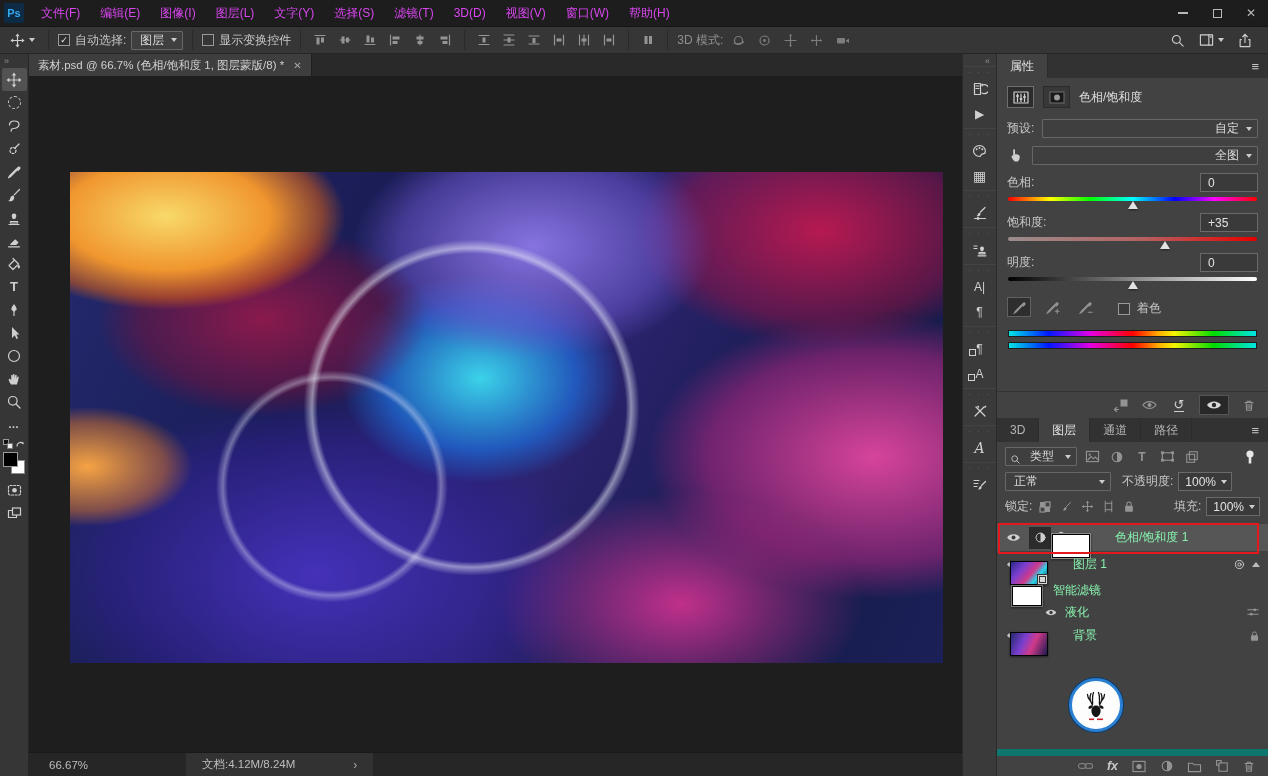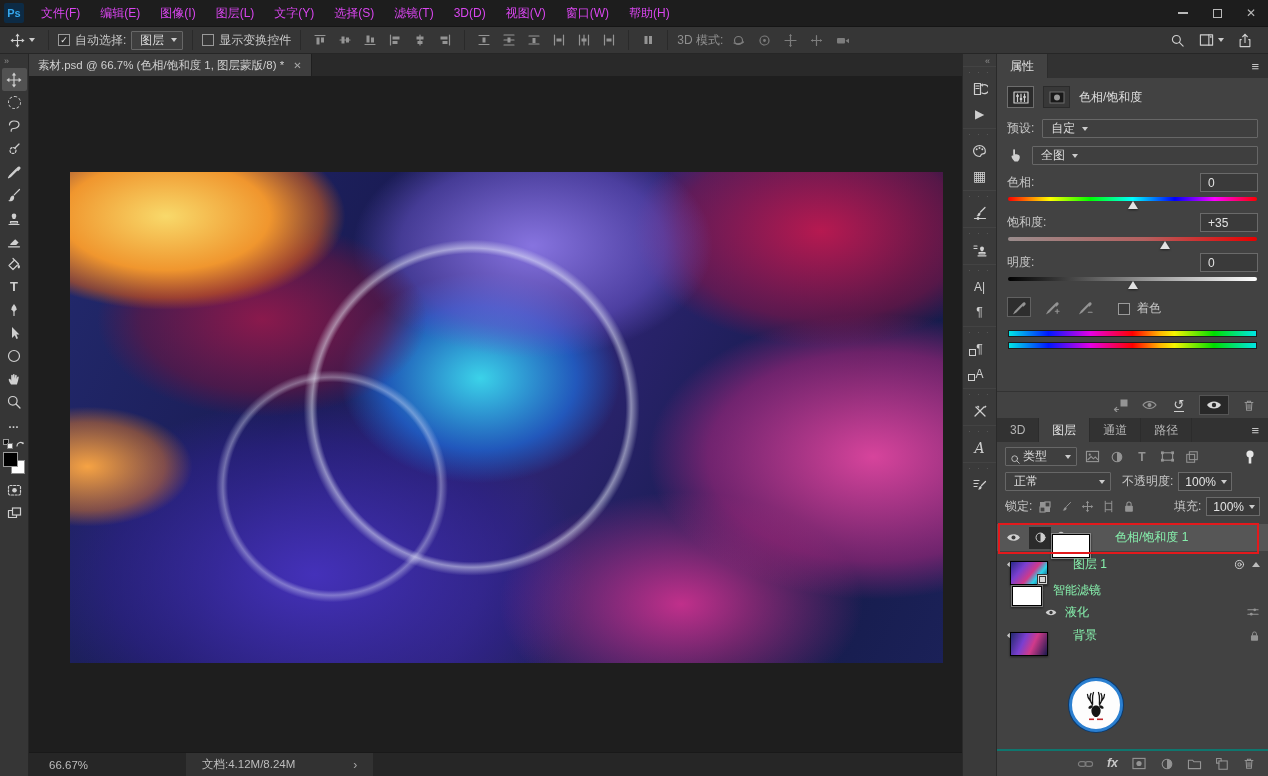--- a/index.html
+++ b/index.html
@@ -96,21 +96,21 @@
 .ptab.active{background:#424242;color:#e0e0e0}
 .pmenu{margin-left:auto;padding:0 9px;color:#c5c5c5;display:flex;align-items:center;font-size:13px}
 
 .props{height:364px;display:flex;flex-direction:column;flex:0 0 auto}
 .adj-header{display:flex;align-items:center;gap:9px;padding:8px 10px 7px}
 .hbtn{width:27px;height:22px;background:#383838;border:1px solid #2b2b2b;display:flex;align-items:center;justify-content:center}
 .hbtn.pressed{background:#2c2c2c;border-color:#6e6e6e}
 .adj-title{color:#dedede}
 .prow{display:flex;align-items:center;padding:4px 10px;gap:8px}
 .plabel{color:#c6c6c6}
-.ddl-wide{flex:1;justify-content:flex-start}
+.ddl-wide{flex:1;justify-content:flex-end}
 .valbox{width:58px;height:19px;background:#3a3a3a;border:1px solid #6a6a6a;display:flex;align-items:center;
   padding:0 7px;margin-left:auto;color:#e2e2e2}
 .slider{position:relative;height:15px;margin:0 11px 1px}
 .track{position:absolute;left:0;right:0;top:4px;height:4px;border-radius:2px}
 .thumb{position:absolute;top:8px;width:0;height:0;border-left:5.5px solid transparent;border-right:5.5px solid transparent;
   border-bottom:8px solid #e2e2e2;transform:translateX(-50%);filter:drop-shadow(0 1px 1px rgba(0,0,0,.5))}
 .tr-hue{background:linear-gradient(90deg,#f00,#ff0 17%,#0f0 33%,#0ff 50%,#00f 67%,#f0f 83%,#f00)}
 .tr-sat{background:linear-gradient(90deg,#9a8d8d,#b5605f 55%,#e80000)}
 .tr-light{background:linear-gradient(90deg,#000,#888 50%,#fff)}
 .droppers{display:flex;align-items:flex-end;gap:9px;padding:8px 10px 4px}
@@ -146,21 +146,21 @@
   display:flex;align-items:center;justify-content:center}
 .so-badge::before{content:"";width:5px;height:5px;border:1px solid #333}
 .adjtile{width:22px;height:22px;background:#2b2b2b;display:flex;align-items:center;justify-content:center}
 .lname{color:#86efac;white-space:nowrap}
 .lright{margin-left:auto;display:flex;align-items:center;gap:6px}
 .chev-up{width:0;height:0;border-left:4px solid transparent;border-right:4px solid transparent;border-bottom:5px solid #bdbdbd}
 .white-thumb{width:30px;height:20px;background:#fff;border:1px solid #000;box-shadow:0 0 0 1px #777}
 .annotation{position:absolute;left:1px;right:9px;top:1px;height:31px;border:2px solid #e3191c;pointer-events:none;z-index:5}
 .watermark{position:absolute;left:72px;top:156px;width:54px;height:54px;border-radius:50%;background:#fdfdfd;
   border:3px solid #2b7fd0;display:flex;align-items:center;justify-content:center;box-shadow:0 0 0 1px #0a3a6e}
-.layers-footer{border-top:2px solid #0f766e;height:27px;display:flex;align-items:center;justify-content:flex-end;
+.layers-footer{border-top:7px solid #0f766e;height:27px;display:flex;align-items:center;justify-content:flex-end;
   gap:13px;padding:0 12px;flex:0 0 auto}
 .fxtxt{color:#c8c8c8;font-size:12.5px;font-style:italic;font-weight:bold;line-height:1}
 </style>
 </head>
 <body>
 
 <div class="app">
 
   <div class="titlebar">
     <div class="ps-logo">Ps</div>
@@ -742,21 +742,21 @@
       <section class="layers">
         <div class="panel-tabs">
           <div class="ptab">3D</div>
           <div class="ptab active">图层</div>
           <div class="ptab">通道</div>
           <div class="ptab">路径</div>
           <div class="pmenu">≡</div>
         </div>
         <div class="lrowctl">
           <span class="ddl ddl-kind">
-            <span style="display:flex;align-items:flex-end;gap:2px">
+            <span style="display:flex;align-items:flex-end;gap:9px">
               <svg width="11" height="11" viewBox="0 0 16 16">
                   <circle class="s" cx="6.8" cy="6.8" r="4.2"></circle>
                   <line class="s" x1="10" y1="10" x2="13.5" y2="13.5"></line>
                 </svg>
               <span>类型</span>
             </span>
             <span class="caret"></span>
           </span>
           <span class="fic">
               <svg width="15" height="13" viewBox="0 0 16 14">

